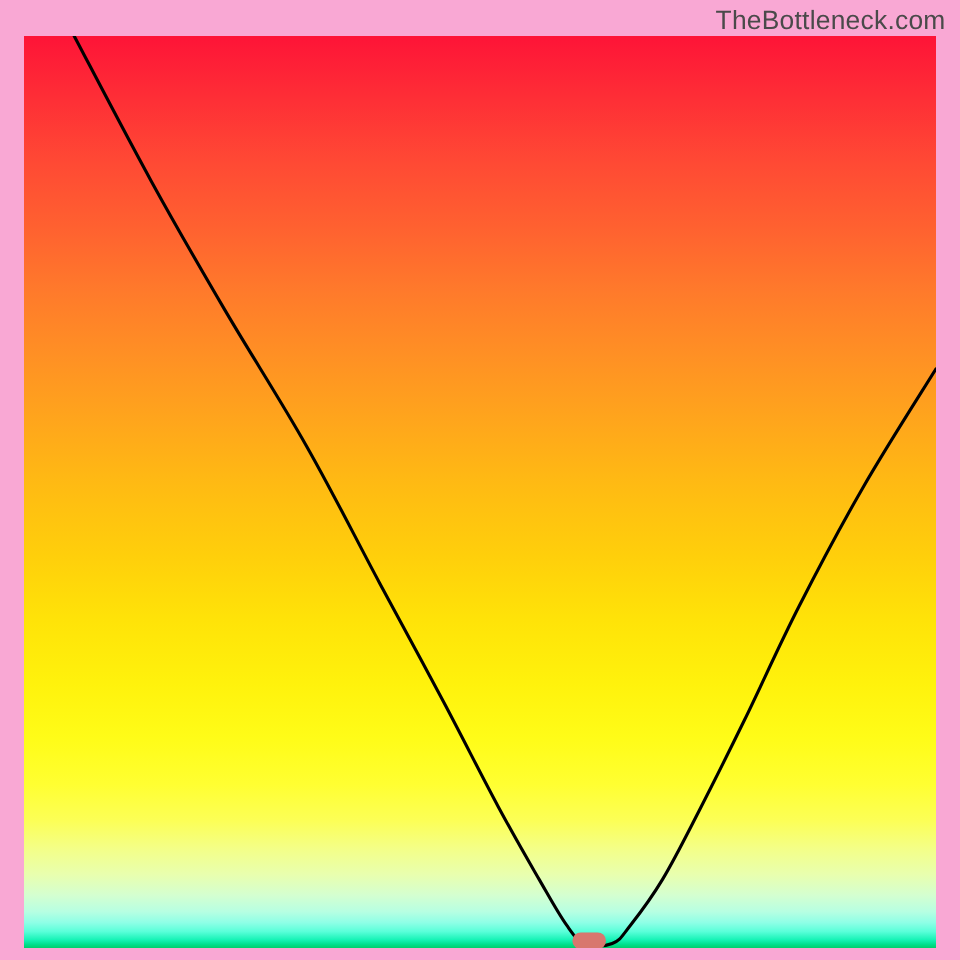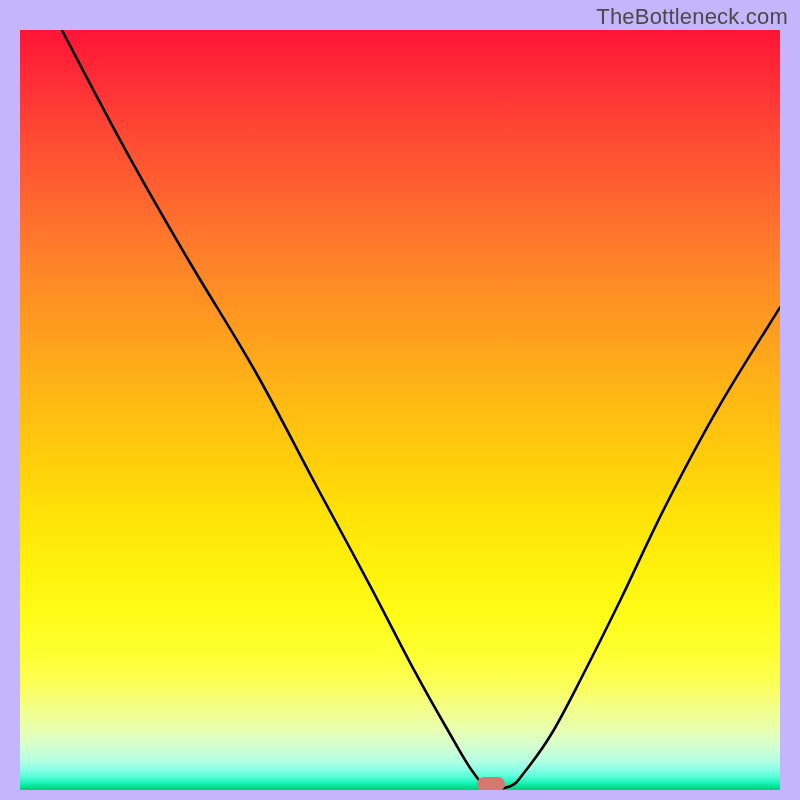--- a/index.html
+++ b/index.html
@@ -1,20 +1,20 @@
 <!DOCTYPE html>
 <html><head>
 <meta charset="utf-8">
 <style>
   * { margin: 0; padding: 0; box-sizing: border-box; }
   html, body { width: 800px; height: 800px; overflow: hidden; font-family: Arial, Helvetica, sans-serif; }
   .frame {
     width: 800px;
     height: 800px;
-    background: #c4b5fd;
+    background: #f9a8d4;
     position: relative;
   }
   .watermark {
     position: absolute;
     top: 4px;
     right: 12px;
     color: #4a4a4a;
     font-size: 22px;
     font-weight: 400;
     letter-spacing: 0.2px;

